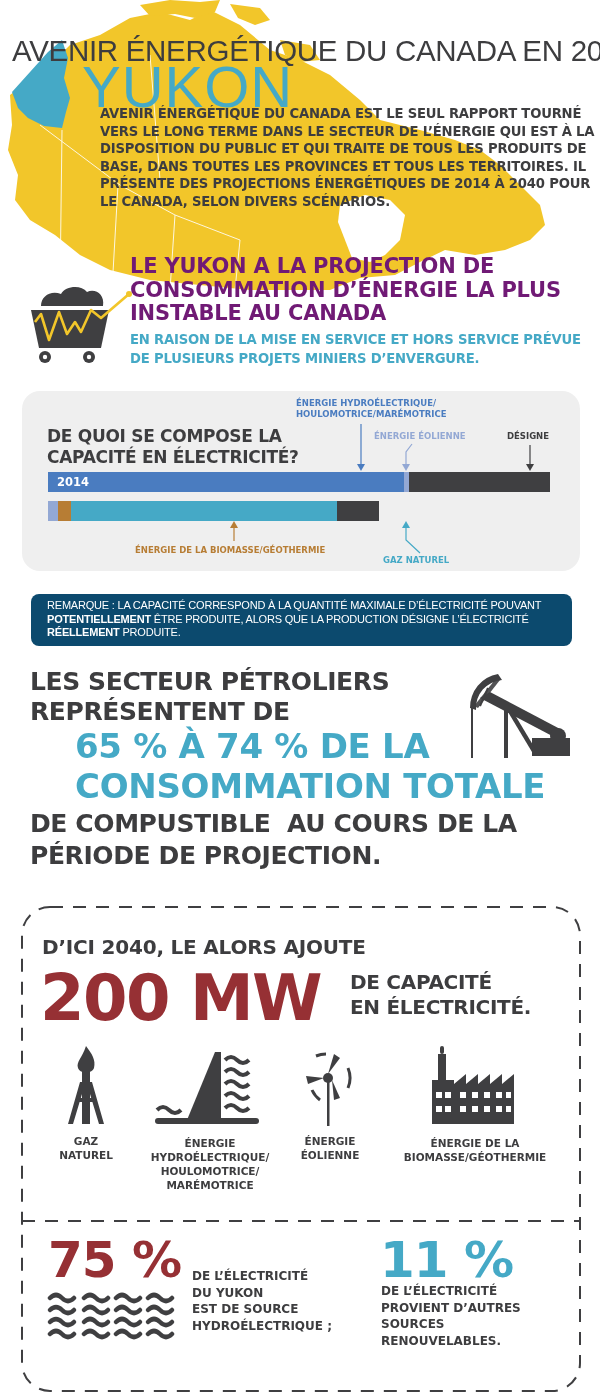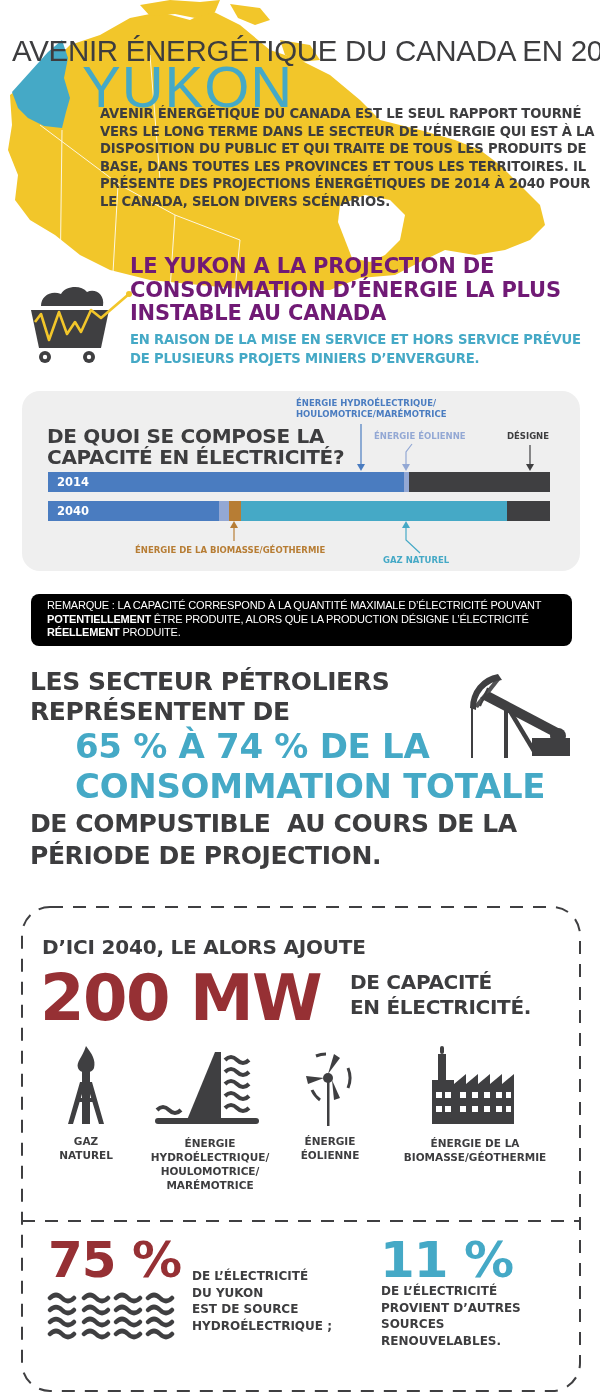--- a/index.html
+++ b/index.html
@@ -14,36 +14,36 @@
   .title-yukon { left: 82px; top: 58px; font-family: "Liberation Sans", sans-serif; font-size: 58px; font-weight: 400; color: #45a9c6; letter-spacing: 1px; line-height: 1; }
   .intro { left: 88px; top: 105px; width: 510px; font-family: "DejaVu Sans", sans-serif; font-size: 13.2px; font-weight: bold; line-height: 17.5px; color: #3d3d3f; letter-spacing: -0.2px; margin-left: 12px; }
 
   
   .vol-title { left: 130px; top: 255px; width: 460px; font-size: 21px; font-weight: bold; line-height: 23.5px; color: #701a75; letter-spacing: -0.2px; }
   .vol-sub { left: 130px; top: 330px; width: 470px; font-size: 13.2px; font-weight: bold; line-height: 19px; color: #45a9c6; letter-spacing: -0.2px; }
   #cart-icon { left: 25px; top: 282px; width: 110px; height: 85px; }
 
   
   .panel { left: 22px; top: 391px; width: 558px; height: 180px; background: #efefef; border-radius: 18px; }
-  .chart-title { left: 47px; top: 426px; width: 300px; font-size: 20px; font-weight: bold; line-height: 20.5px; color: #3d3d3f; letter-spacing: -0.3px; }
+  .chart-title { left: 47px; top: 426px; width: 300px; font-size: 17px; font-weight: bold; line-height: 20.5px; color: #3d3d3f; letter-spacing: -0.3px; }
   .lbl { font-size: 8.5px; font-weight: bold; line-height: 11px; white-space: nowrap; }
   .lbl-hydro { left: 296px; top: 398px; color: #4a7cc0; }
   .lbl-wind { left: 374px; top: 431px; color: #93a8d4; }
   .lbl-oil { left: 507px; top: 431px; color: #3d3d3f; }
   .lbl-bio { left: 135px; top: 545px; color: #b77d34; }
   .lbl-gas { left: 383px; top: 555px; color: #45a9c6; }
 
   .bar { left: 48px; width: 502px; height: 20px; display: flex; }
   .bar-2014 { top: 472px; }
   .bar-2040 { top: 501px; }
   .seg { height: 100%; }
   .bar-label { position: absolute; left: 9px; top: 3px; font-size: 11.5px; font-weight: bold; color: #ffffff; }
 
   
-  .note { left: 31px; top: 594px; width: 541px; height: 52px; background: #000000; border-radius: 8px; padding: 5px 16px; color: #ffffff; font-family: "Liberation Sans", sans-serif; font-size: 11px; line-height: 13.5px; letter-spacing: -0.2px; }
+  .note { left: 31px; top: 594px; width: 541px; height: 52px; background: #0c4a6e; border-radius: 8px; padding: 5px 16px; color: #ffffff; font-family: "Liberation Sans", sans-serif; font-size: 11px; line-height: 13.5px; letter-spacing: -0.2px; }
   .note b { font-weight: bold; }
 
   
   .petro-1 { left: 30px; top: 667px; width: 420px; font-size: 25px; font-weight: bold; line-height: 30px; color: #3d3d3f; letter-spacing: -0.4px; }
   .petro-2 { left: 30px; top: 726px; width: 540px; font-size: 34px; font-weight: bold; line-height: 40px; color: #45a9c6; letter-spacing: -0.3px; margin-left: 45px; }
   .petro-3 { left: 30px; top: 808px; width: 560px; font-size: 25px; font-weight: bold; line-height: 32px; color: #3d3d3f; letter-spacing: -0.4px; white-space: pre-wrap; }
   #pumpjack-icon { left: 460px; top: 668px; width: 112px; height: 92px; }
 
   
   #dash-box { left: 20px; top: 905px; width: 562px; height: 488px; }
@@ -135,23 +135,20 @@
 
 <div class="abs bar bar-2014">
   <div class="seg" style="width:71%;background:#4a7cc0;position:relative">
     <span class="bar-label">2014</span>
   </div>
   <div class="seg" style="width:1%;background:#93a8d4"></div>
   <div class="seg" style="width:28%;background:#3f3f41"></div>
 </div>
 
 <div class="abs bar bar-2040">
-  <div class="seg" style="width:34%;background:#4a7cc0;position:relative">
-    <span class="bar-label">2040</span>
-  </div>
   <div class="seg" style="width:2%;background:#93a8d4"></div>
   <div class="seg" style="width:2.5%;background:#b77d34"></div>
   <div class="seg" style="width:53%;background:#45a9c6"></div>
   <div class="seg" style="width:8.5%;background:#3f3f41"></div>
 </div>
 
 <div class="abs note"><span>REMARQUE : LA CAPACITÉ CORRESPOND À LA QUANTITÉ MAXIMALE D’ÉLECTRICITÉ POUVANT </span><b>POTENTIELLEMENT</b><span> ÊTRE PRODUITE, ALORS QUE LA PRODUCTION DÉSIGNE L’ÉLECTRICITÉ </span><b>RÉELLEMENT</b><span> PRODUITE.</span></div>
 
 <div class="abs petro-1">LES SECTEUR PÉTROLIERS REPRÉSENTENT DE</div>
 <div class="abs petro-2">65 % À 74 % DE LA CONSOMMATION TOTALE</div>

